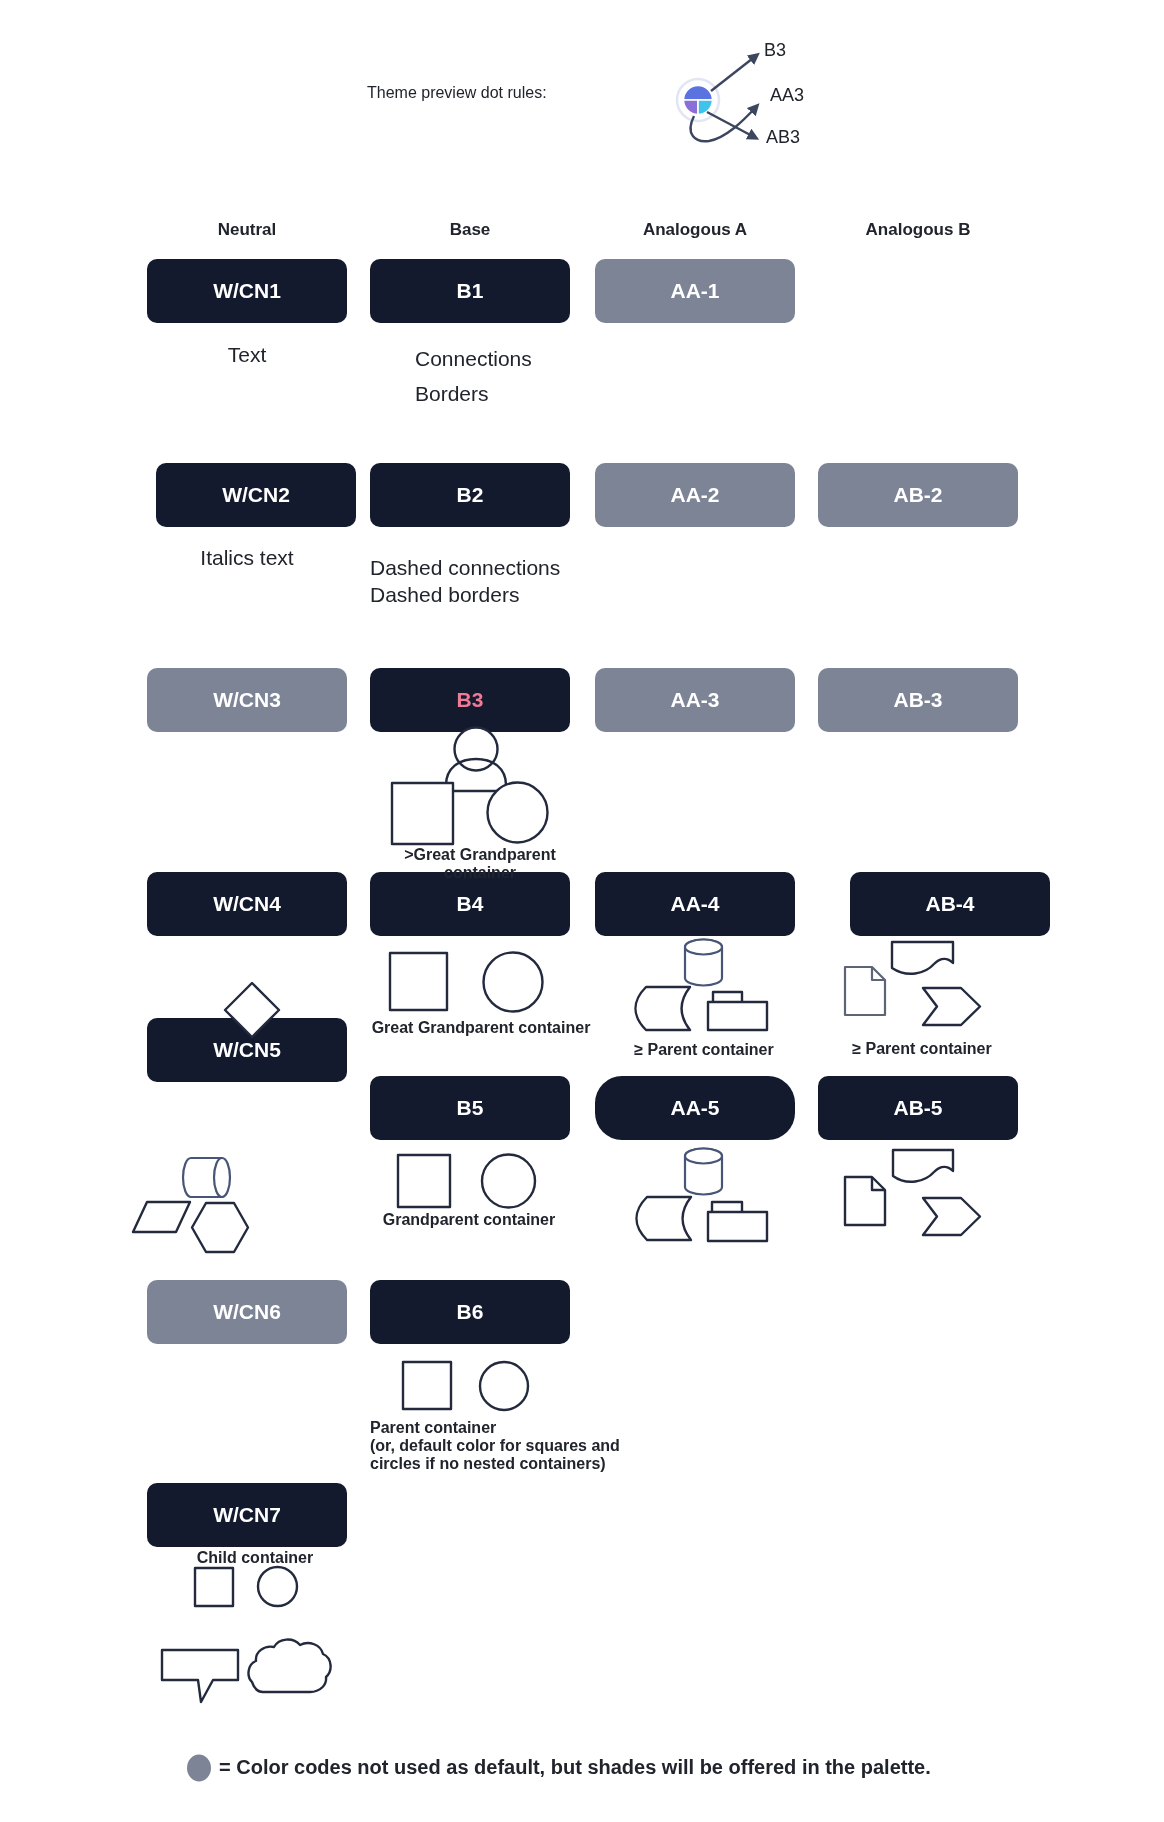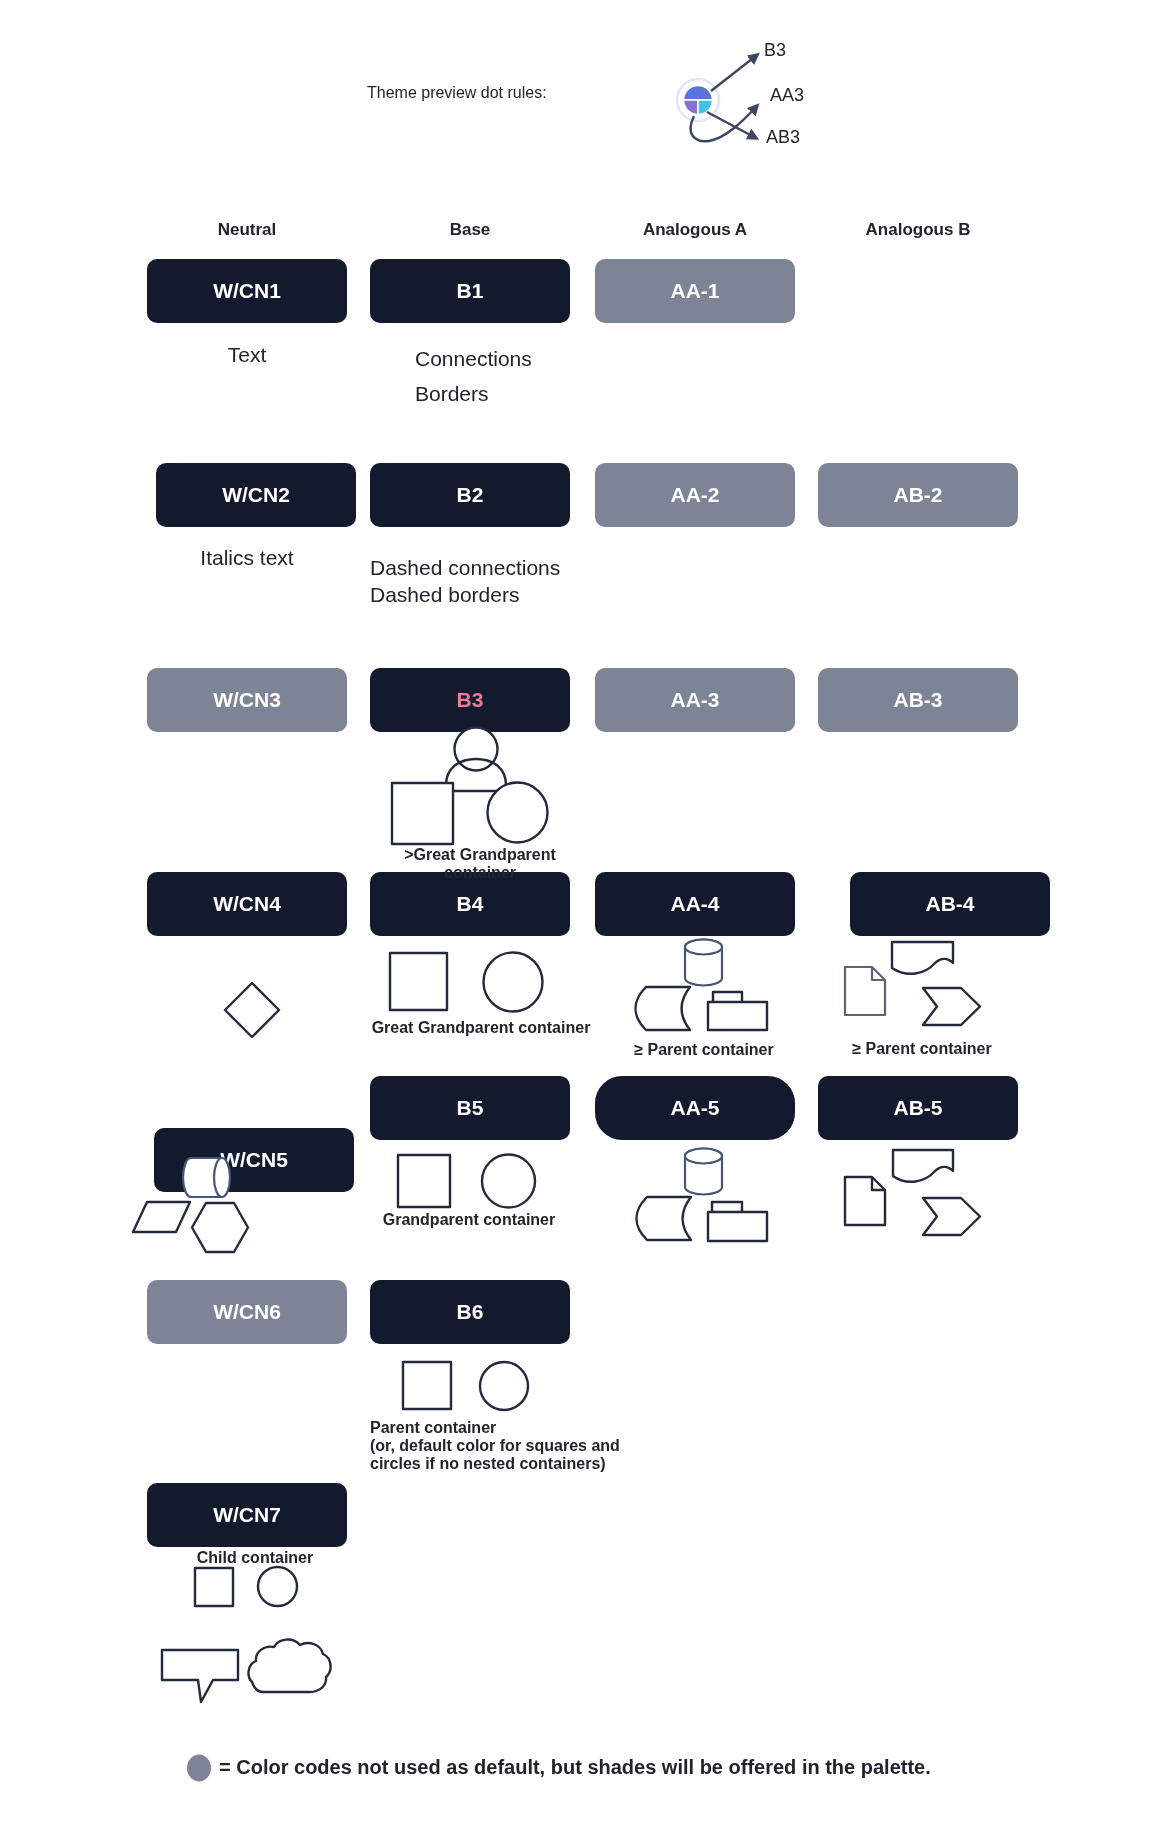--- a/index.html
+++ b/index.html
@@ -61,21 +61,21 @@
   <div class="swatch sw-slate" style="left:147px;top:668px;">W/CN3</div>
   <div class="swatch sw-navy sw-pink" style="left:370px;top:668px;">B3</div>
   <div class="swatch sw-slate" style="left:595px;top:668px;">AA-3</div>
   <div class="swatch sw-slate" style="left:818px;top:668px;">AB-3</div>
 
   <div class="swatch sw-navy" style="left:147px;top:872px;">W/CN4</div>
   <div class="swatch sw-navy" style="left:370px;top:872px;">B4</div>
   <div class="swatch sw-navy" style="left:595px;top:872px;">AA-4</div>
   <div class="swatch sw-navy" style="left:818px;top:872px;margin-left:32px;">AB-4</div>
 
-  <div class="swatch sw-navy" style="left:147px;top:1128px;margin-left:7px;">W/CN5</div>
+  <div class="swatch sw-navy" style="left:147px;top:1018px;">W/CN5</div>
   <div class="swatch sw-navy" style="left:370px;top:1076px;">B5</div>
   <div class="swatch sw-navy" style="left:595px;top:1076px;border-radius:27px;">AA-5</div>
   <div class="swatch sw-navy" style="left:818px;top:1076px;">AB-5</div>
 
   <div class="swatch sw-slate" style="left:147px;top:1280px;">W/CN6</div>
   <div class="swatch sw-navy" style="left:370px;top:1280px;">B6</div>
 
   <div class="swatch sw-navy" style="left:147px;top:1483px;">W/CN7</div>
 
   <div class="cap-lg ctr" style="left:147px;top:343px;width:200px;">Text</div>

